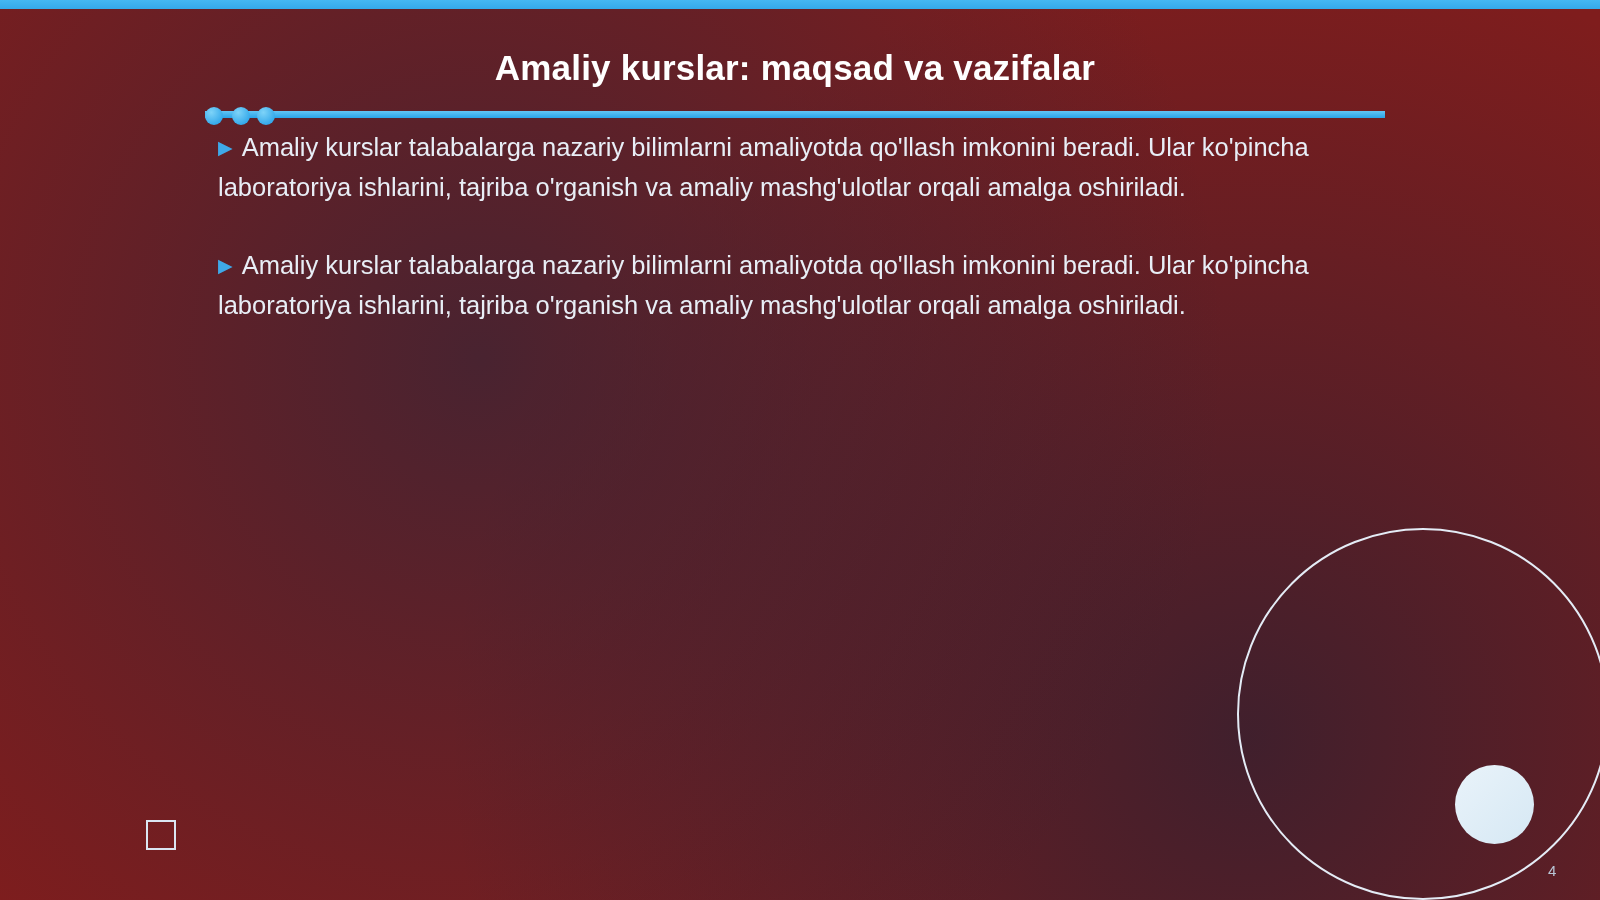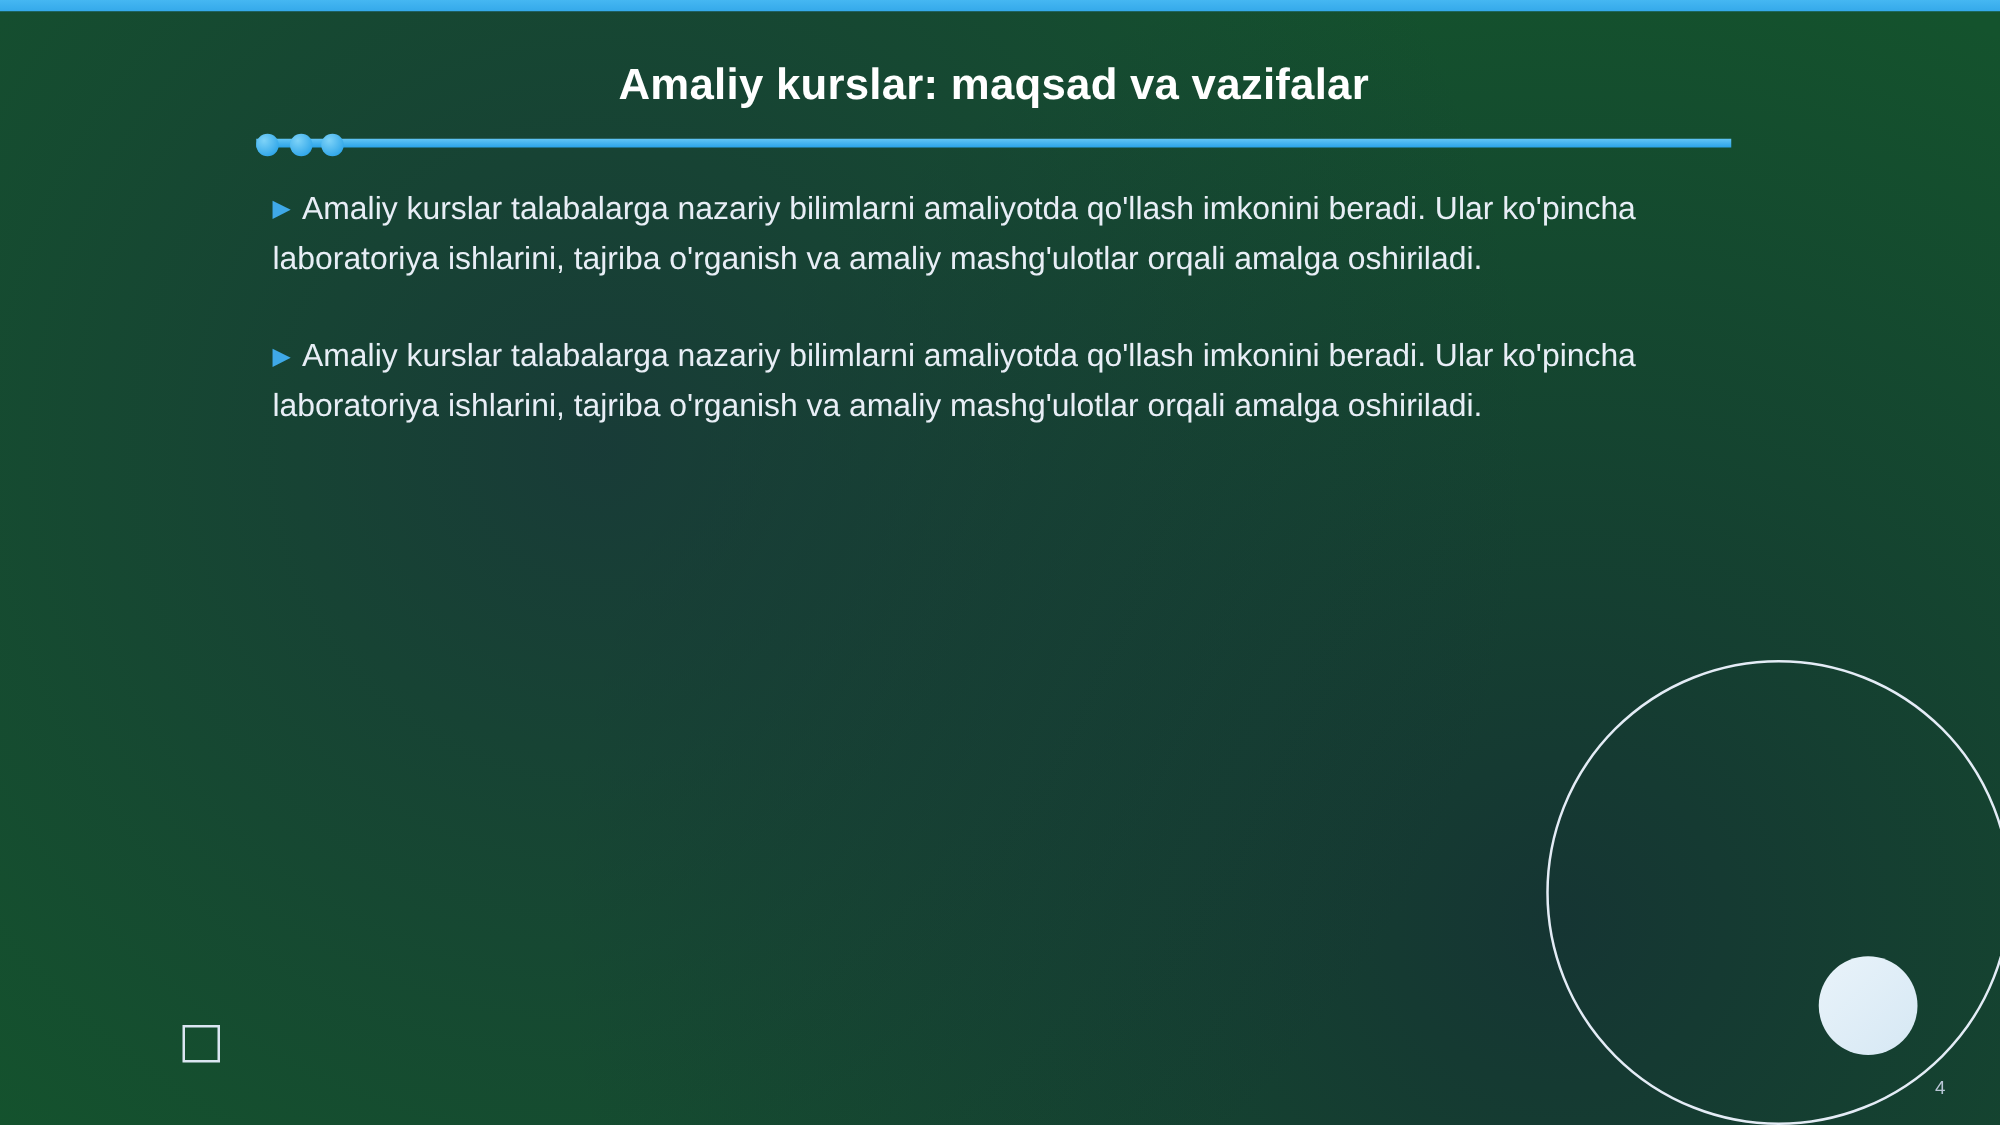--- a/index.html
+++ b/index.html
@@ -6,21 +6,21 @@
   html, body {
     margin: 0;
     padding: 0;
     background: #0c1220;
   }
   .slide {
     position: relative;
     width: 1600px;
     height: 900px;
     overflow: hidden;
-    background: #14532d;
+    background: #7f1d1d;
     font-family: "Liberation Sans", sans-serif;
     -webkit-font-smoothing: antialiased;
   }
 
   
   .bg-vignette {
     position: absolute;
     inset: 0;
     background:
       radial-gradient(circle at 30% 40%, rgba(28,40,64,0.55) 0%, rgba(18,26,43,0) 60%),
@@ -77,21 +77,21 @@
     background: radial-gradient(circle at 35% 30%, #7ed3f8 0%, #33a8ea 75%, #2b9ade 100%);
   }
   .rule-dot.d1 { left: 0px; }
   .rule-dot.d2 { left: 27px; }
   .rule-dot.d3 { left: 52px; }
 
   
   .body {
     position: absolute;
     left: 218px;
-    top: 148px;
+    top: 128px;
     width: 1140px;
   }
   .bullet-para {
     position: relative;
     color: #e8eef6;
     font-size: 25.5px;
     line-height: 39.5px;
     margin: 0 0 39px 0;
     text-align: left;
   }

